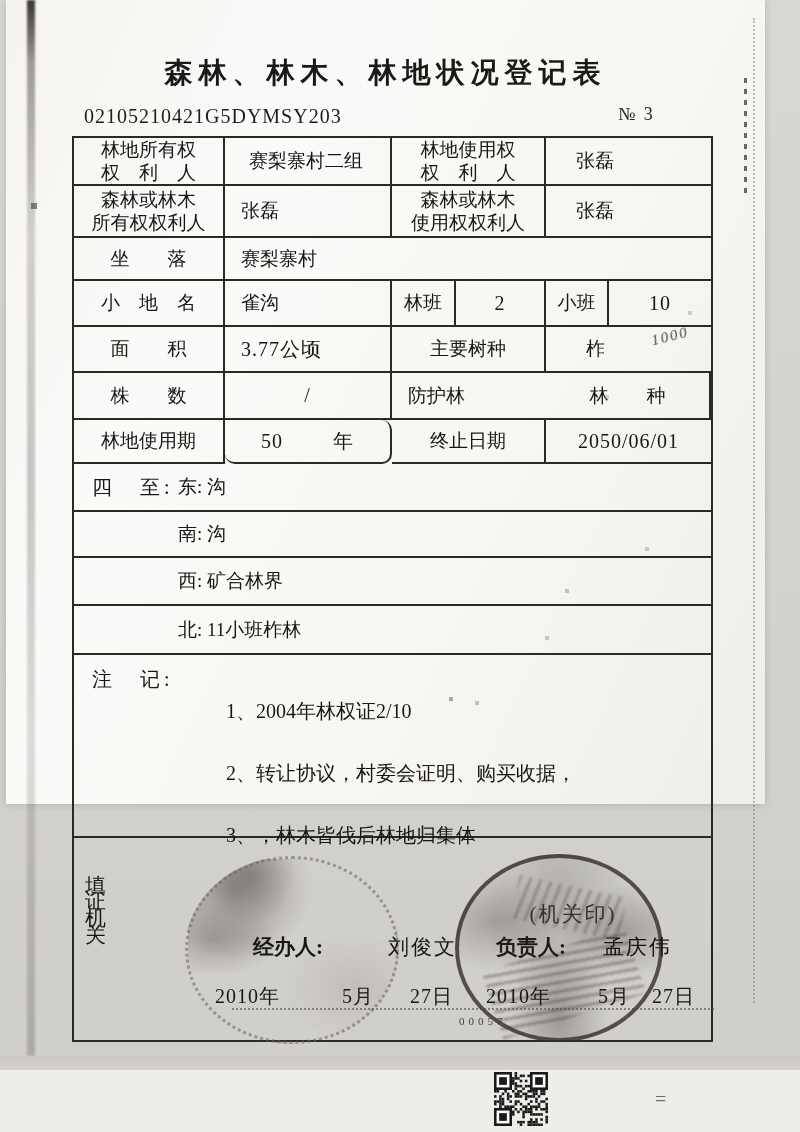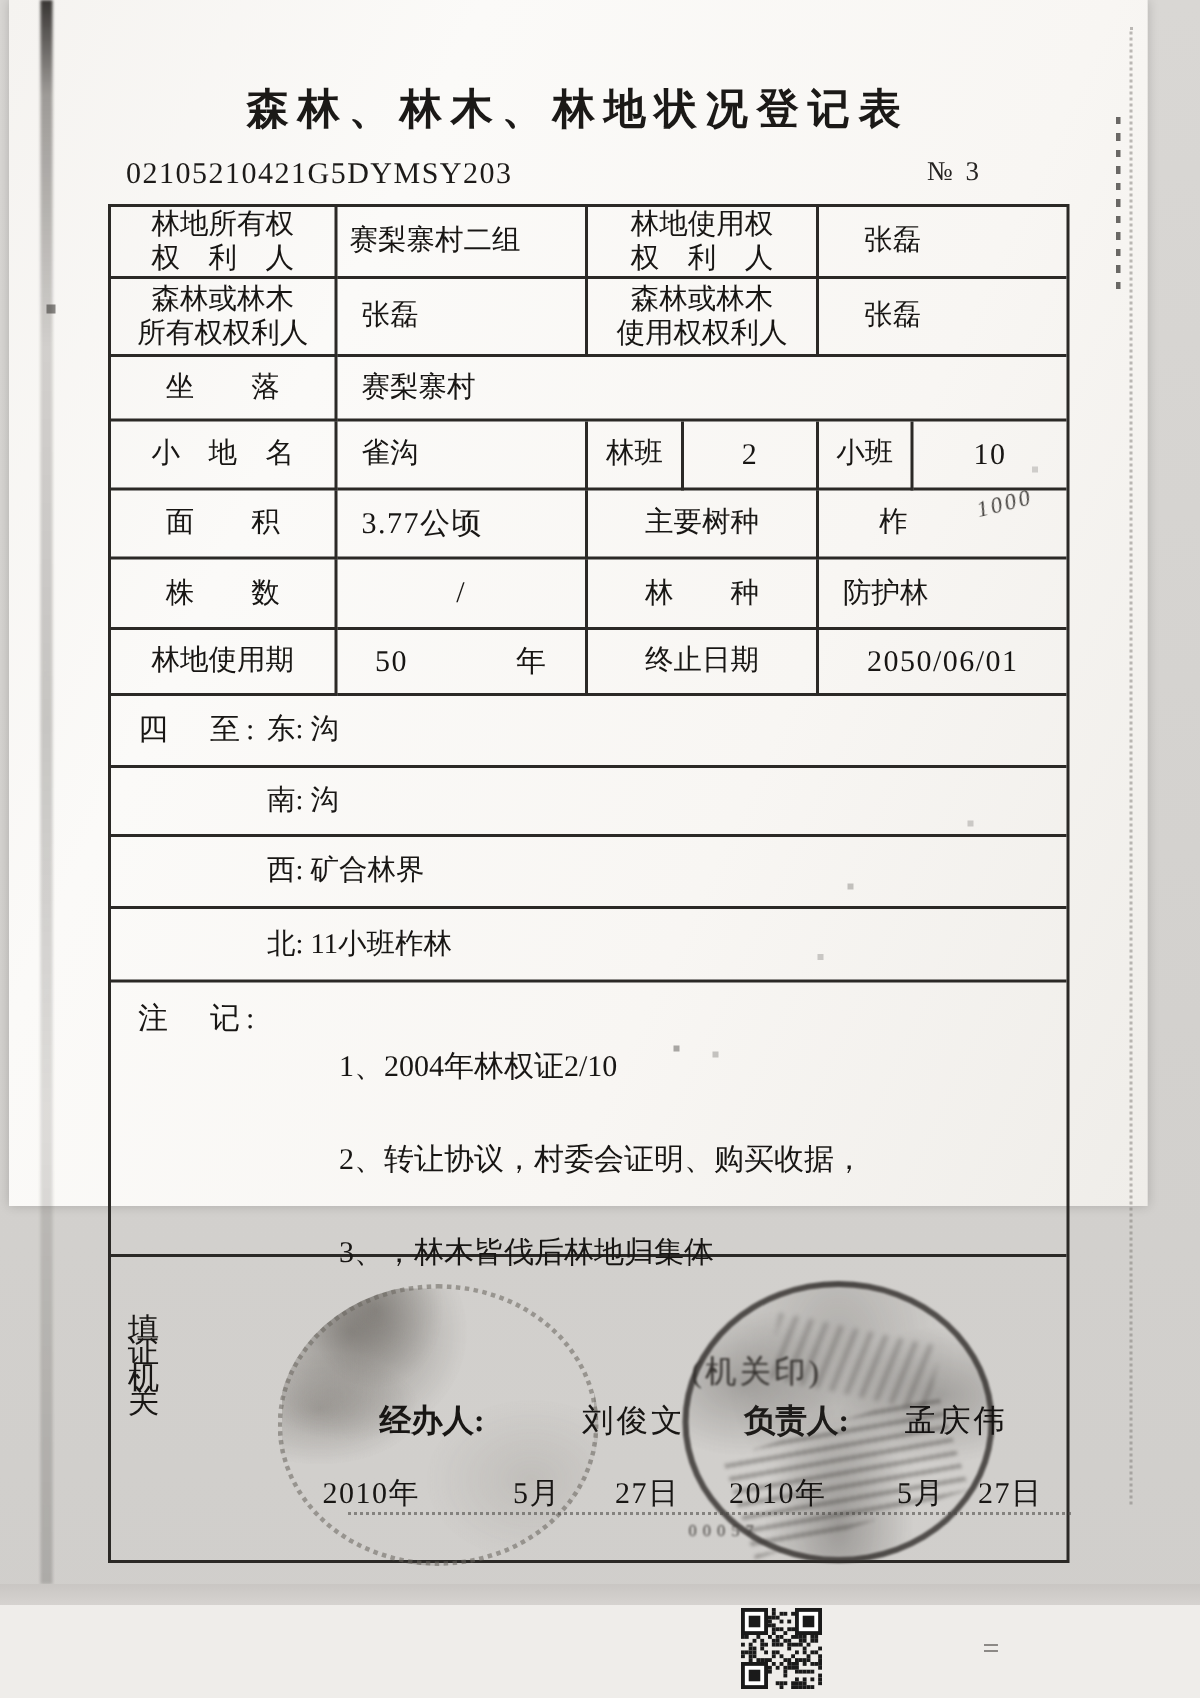--- a/index.html
+++ b/index.html
@@ -45,24 +45,24 @@
   .c{border-right:2px solid var(--line);border-bottom:2px solid var(--line);
     display:flex;align-items:center;justify-content:center;
     font-size:19px;line-height:1.22;color:#181614;white-space:pre-line;overflow:visible;}
   .nr{border-right:none;}
   .nb{border-bottom:none;}
   .sp2{grid-column:span 2;}
   .sp5{grid-column:span 5;}
   .sp6{grid-column:span 6;}
   .lab{text-align:center;font-weight:500;}
   .v-left{justify-content:flex-start;padding-left:16px;}
-  .pl12{padding-left:8px;font-family:Liberation Serif, serif;}
+  .pl12{padding-left:24px;font-family:Liberation Serif, serif;}
   .pl30{padding-left:30px;}
   .pl40{padding-left:40px;}
-  .between{justify-content:space-between;padding:0 25px;}
+  .between{justify-content:space-between;padding:0 36px;border-radius:10px;}
   .num{font-size:20px;letter-spacing:1px;}
   .rel{position:relative;}
   .hand-note{position:absolute;right:22px;top:0px;font-size:15px;font-style:italic;
     transform:rotate(-14deg);color:#474441;letter-spacing:2px;filter:blur(.3px);}
   
   .bound{justify-content:flex-start;padding-left:104px;position:relative;}
   .bound-label{position:absolute;left:18px;top:50%;transform:translateY(-50%);
     font-size:20px;letter-spacing:4px;}
   
   .notes-cell{align-items:flex-start;justify-content:flex-start;position:relative;}
@@ -89,21 +89,21 @@
     background:radial-gradient(ellipse at 22% 16%,rgba(75,70,64,.45),transparent 34%),
       radial-gradient(ellipse at 12% 44%,rgba(85,80,74,.35),transparent 26%),
       radial-gradient(ellipse at 30% 8%,rgba(70,66,60,.35),transparent 22%),
       radial-gradient(ellipse at 80% 70%,rgba(120,115,108,.18),transparent 30%);}
   .stamp-right{left:381px;top:16px;width:208px;height:188px;
     border:4px solid rgba(52,49,46,.82);filter:blur(.6px);
     background:radial-gradient(ellipse at 50% 22%,rgba(58,55,52,.22),transparent 55%),
       radial-gradient(ellipse at 18% 35%,rgba(58,55,52,.3),transparent 30%),
       radial-gradient(ellipse at 84% 40%,rgba(58,55,52,.3),transparent 30%),
       radial-gradient(ellipse at 50% 88%,rgba(58,55,52,.35),transparent 35%);}
-  .stamp-center-text{position:absolute;left:2px;top:44px;width:100%;text-align:left;
+  .stamp-center-text{position:absolute;left:14px;top:44px;width:100%;text-align:center;
     font-size:21px;letter-spacing:2px;color:#33302d;filter:blur(.4px);}
   .stamp-digits{position:absolute;left:0;bottom:10px;width:100%;text-align:left;
     font-size:11px;letter-spacing:4px;color:#403d3a;margin-top:32px;}
   .stamp-smudge{position:absolute;left:30px;top:90px;width:150px;height:70px;
     transform:rotate(-18deg);opacity:.45;filter:blur(1.2px);
     background:repeating-linear-gradient(8deg,rgba(55,52,49,.8) 0 3px,transparent 3px 9px);}
   .stamp-smudge2{position:absolute;left:55px;top:28px;width:110px;height:44px;
     transform:rotate(12deg);opacity:.4;filter:blur(1.3px);
     background:repeating-linear-gradient(100deg,rgba(55,52,49,.75) 0 3px,transparent 3px 10px);}
   
@@ -158,22 +158,22 @@
       <div class="c lab">面　　积</div>
       <div class="c v-left num">3.77公顷</div>
       <div class="c lab sp2">主要树种</div>
       <div class="c v-left pl40 sp2 nr rel">
         <span>柞</span>
         <span class="hand-note">1000</span>
       </div>
 
       <div class="c lab">株　　数</div>
       <div class="c num">/</div>
+      <div class="c v-left sp2 nr">防护林</div>
       <div class="c lab sp2">林　　种</div>
-      <div class="c v-left sp2 nr">防护林</div>
 
       <div class="c lab">林地使用期</div>
       <div class="c between num">
         <span>50</span>
         <span>年</span>
       </div>
       <div class="c lab sp2">终止日期</div>
       <div class="c num sp2 nr">2050/06/01</div>
 
       <div class="c sp6 nr bound">

